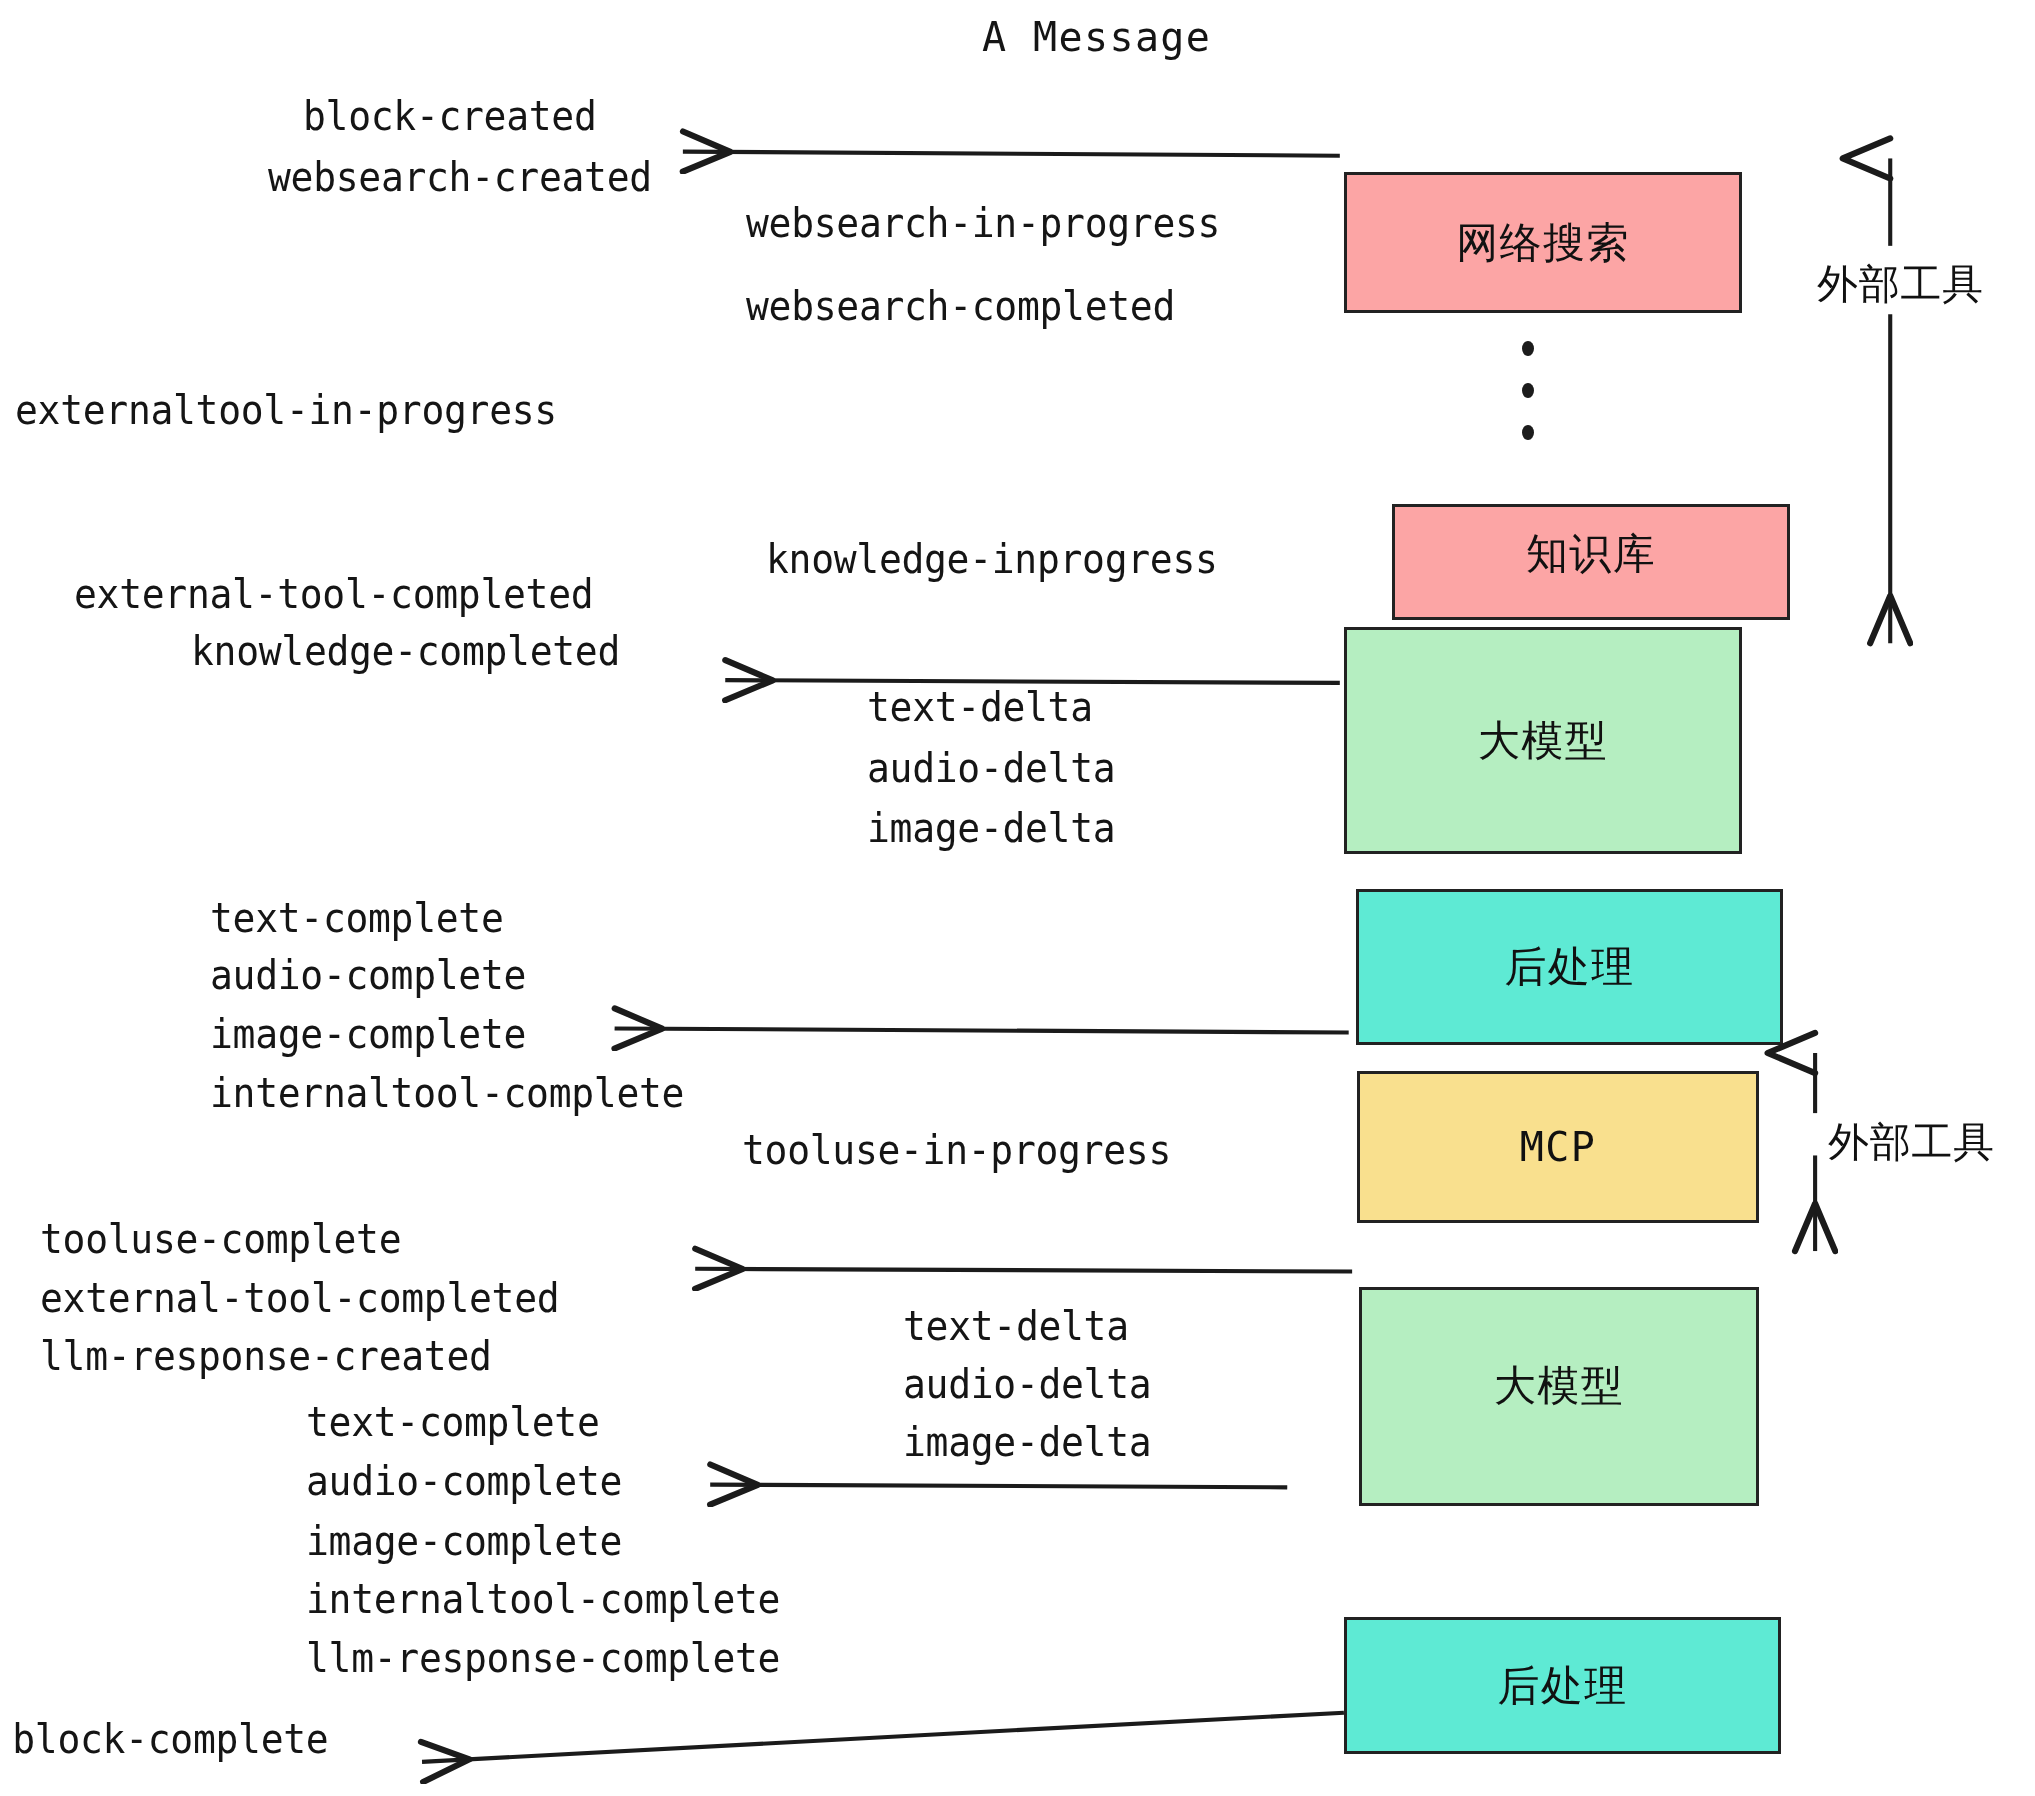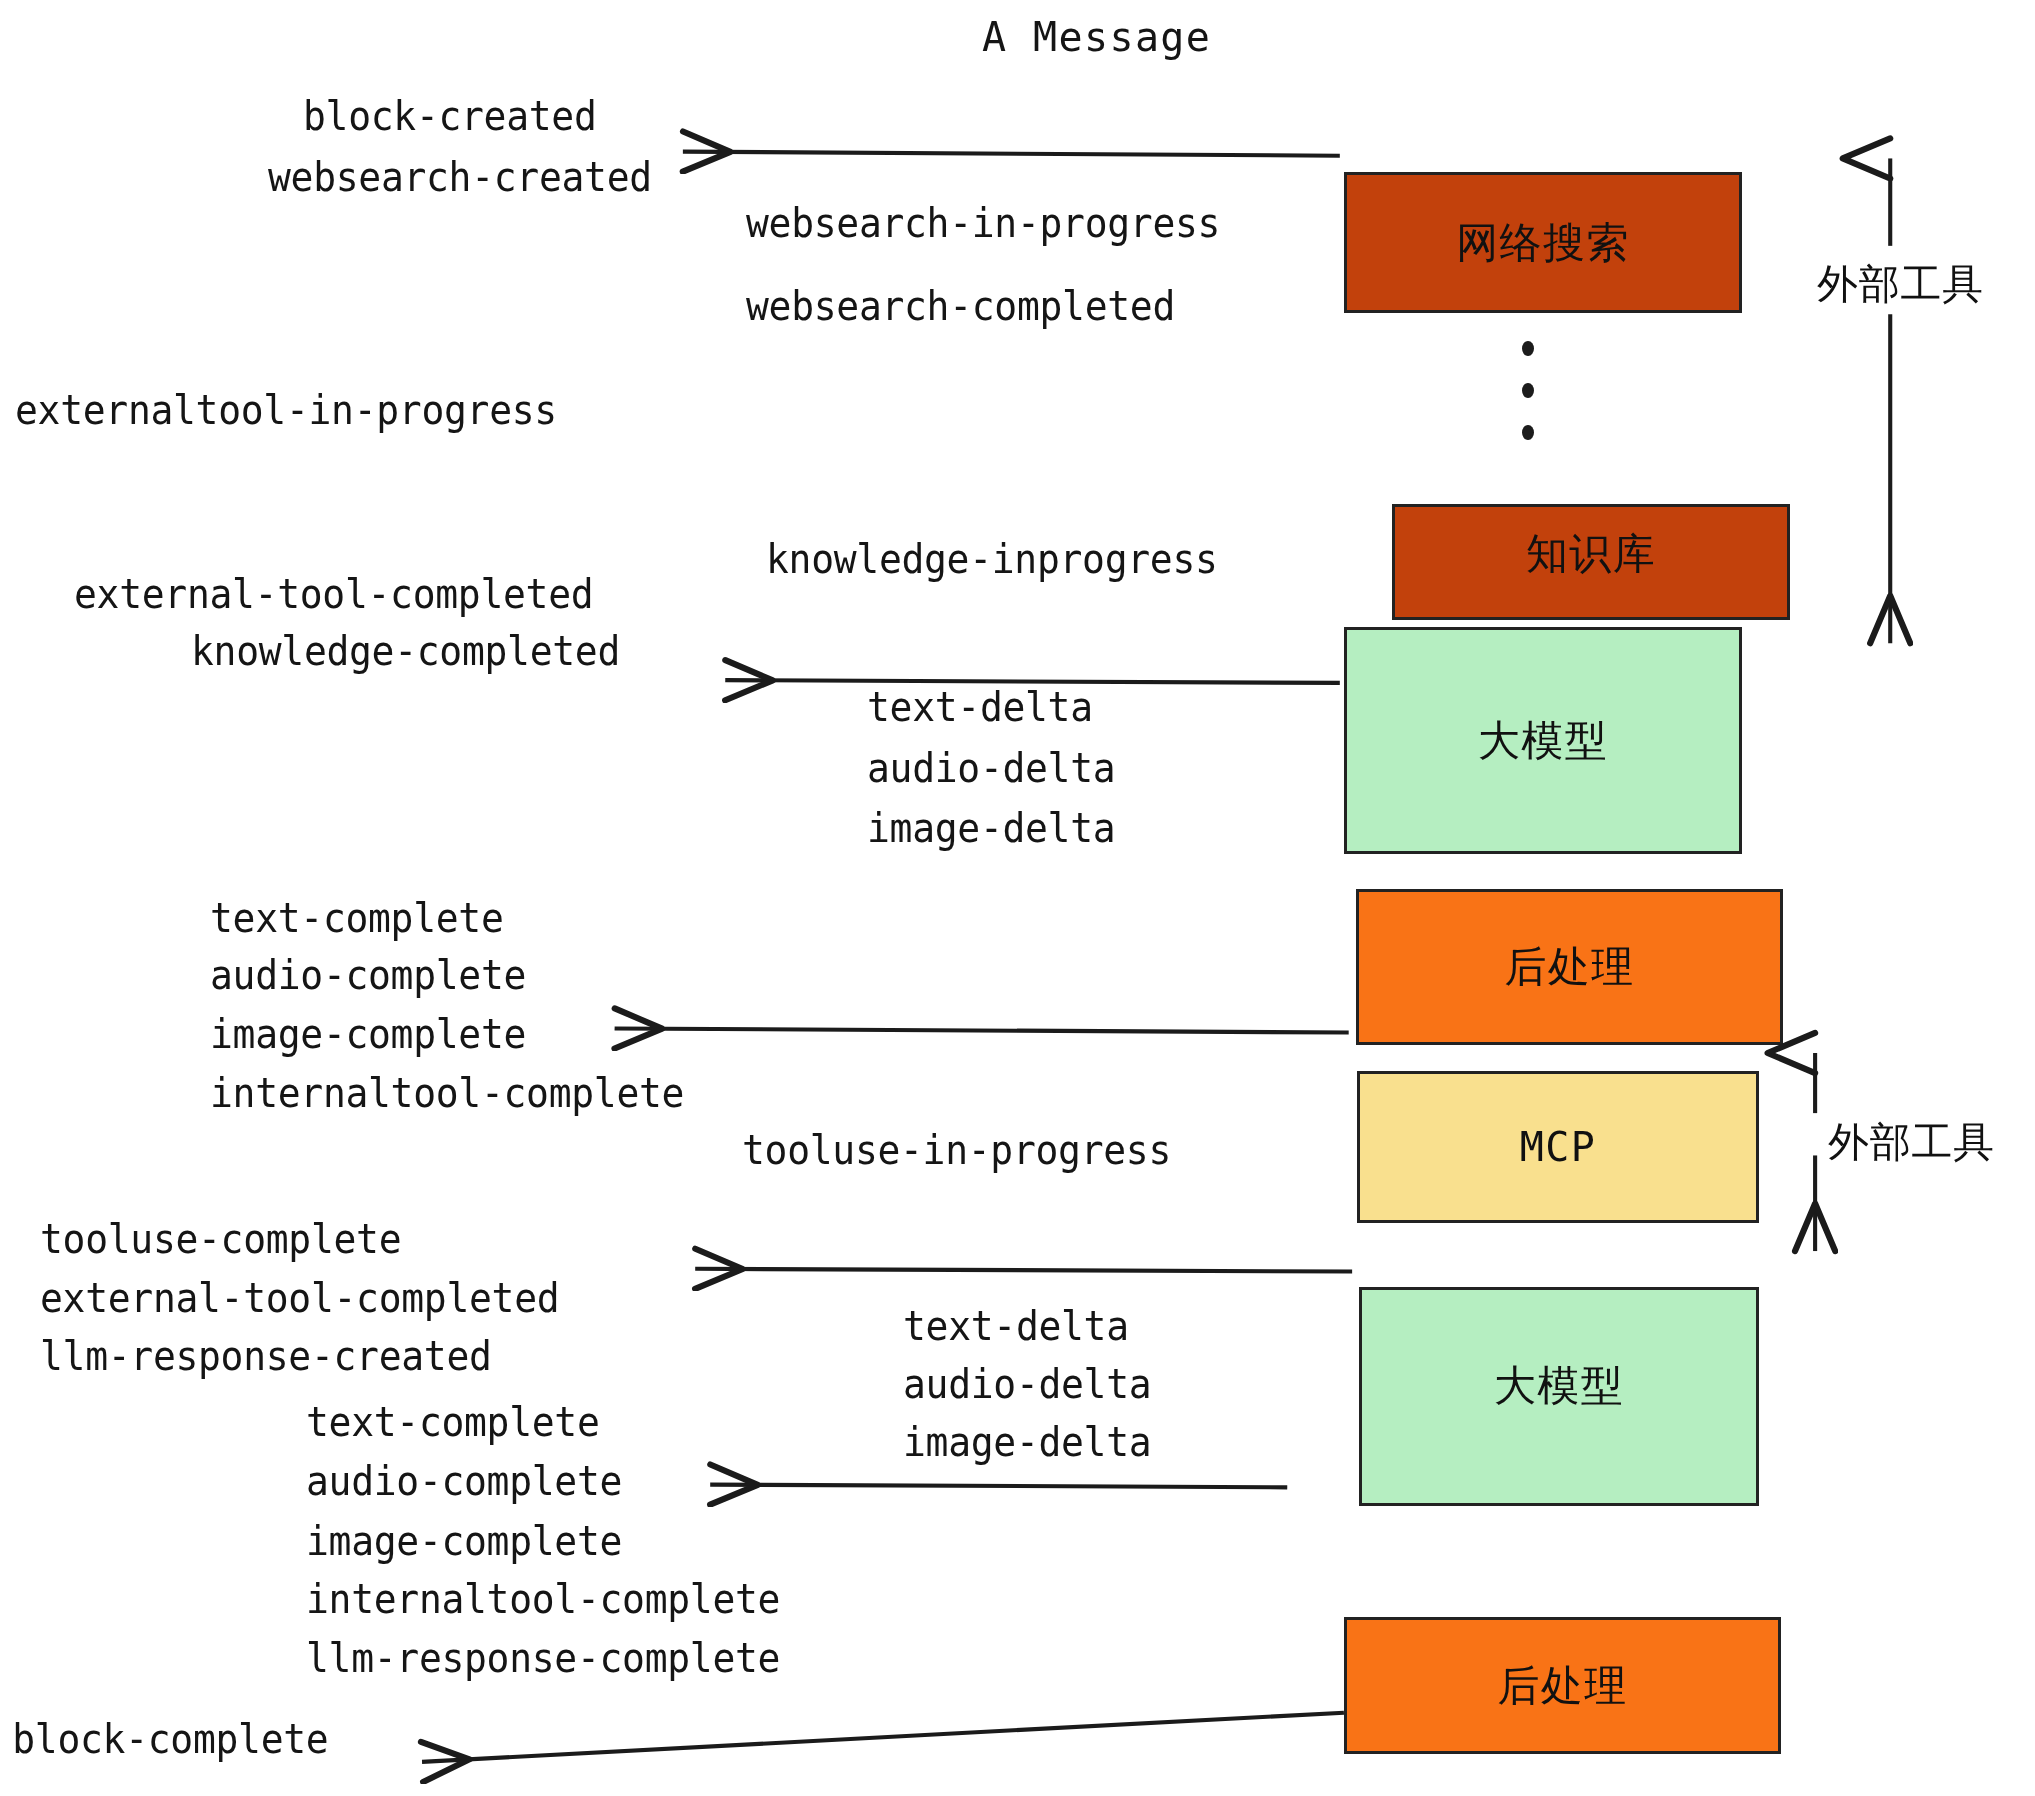--- a/index.html
+++ b/index.html
@@ -43,24 +43,24 @@
     justify-content: center;
     background: #ffffff;
   }
   .box .lbl {
     font-family: "DejaVu Sans", "Liberation Sans", sans-serif;
     font-size: 42px;
     color: #111111;
     letter-spacing: 1.4px;
     white-space: pre;
   }
-  .box.pink  { background: #c2410c; }
+  .box.pink  { background: #fca5a5; }
   .box.green { background: #b5eec1; }
   .box.yellow{ background: #f9e08e; }
-  .box.white { background: #f97316; }
+  .box.white { background: #5eead4; }
   .box.valign-top   { align-items: flex-start; }
   .box.valign-mid   { align-items: center; }
   .dots {
     position: absolute;
     display: flex;
     flex-direction: column;
     align-items: center;
   }
   .dots i {
     display: block;

